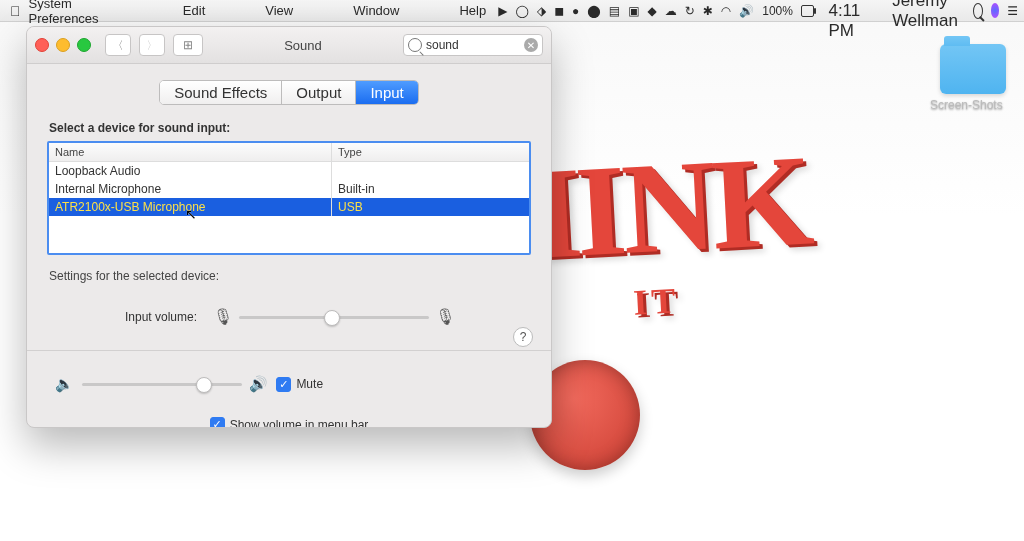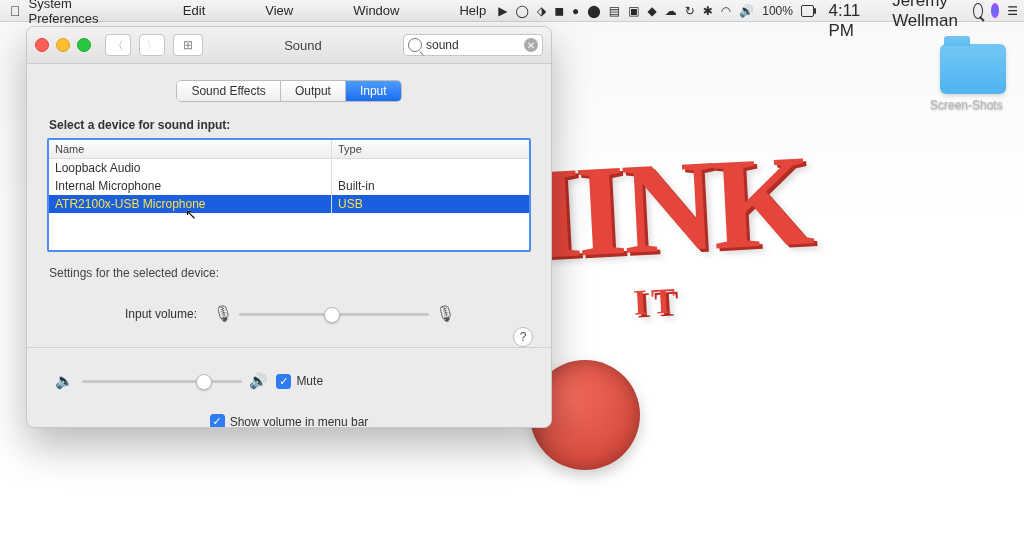--- a/index.html
+++ b/index.html
@@ -44,21 +44,21 @@
   .navbtn { width:24px; height:20px; background:#fff; border:1px solid #c7c5c5; border-radius:4px; display:flex; align-items:center; justify-content:center; font-size:11px; color:#888; }
   .navbtn.sq { width:28px; font-size:12px; }
   .wtitle { flex:1; text-align:center; font-size:13px; color:#444; }
   .search { width:130px; height:20px; background:#fff; border:1px solid #c7c5c5; border-radius:4px; display:flex; align-items:center; padding:0 4px; font-size:12px; color:#333; }
   .search .sico { width:12px; height:12px; border:1.2px solid #777; border-radius:50%; position:relative; margin-right:4px; }
   .search .sico::after { content:""; position:absolute; bottom:-3px; right:-3px; width:5px; height:1.2px; background:#777; transform:rotate(45deg); }
   .search .clear { margin-left:auto; width:14px; height:14px; border-radius:50%; background:#aaa; color:#fff; font-size:10px; display:flex; align-items:center; justify-content:center; }
 
   .body { padding:16px 20px 10px; font-size:12px; color:#333; }
   .tabseg { display:flex; width:fit-content; margin:0 auto 16px; border:1px solid #bdbcbc; border-radius:5px; overflow:hidden; background:#fff; }
-  .tabseg .tab { padding:3px 14px; font-size:12px; border-right:1px solid #bdbcbc; background:linear-gradient(#ffffff,#f0efef);text-align:right; }
+  .tabseg .tab { padding:3px 14px; font-size:15px; border-right:1px solid #bdbcbc; background:linear-gradient(#ffffff,#f0efef);text-align:right; }
   .tabseg .tab:last-child { border-right:none; }
   .tabseg .tab.sel { background:linear-gradient(#4f9cff,#1b6df0); color:#fff; }
 
   .heading { font-size:12px; font-weight:700; margin:0 0 6px 2px; }
   .table { border:2px solid #4b8df0; border-radius:2px; background:#fff; height:110px; overflow:hidden; }
   .table .hdr { display:flex; background:linear-gradient(#fcfcfc,#efeeee); border-bottom:1px solid #ddd; font-size:11px; color:#444; }
   .table .hdr .col { padding:3px 6px; }
   .col.name { flex:0 0 270px; border-right:1px solid #ddd; }
   .col.type { flex:1; }
   .table .row { display:flex; font-size:12px; }

